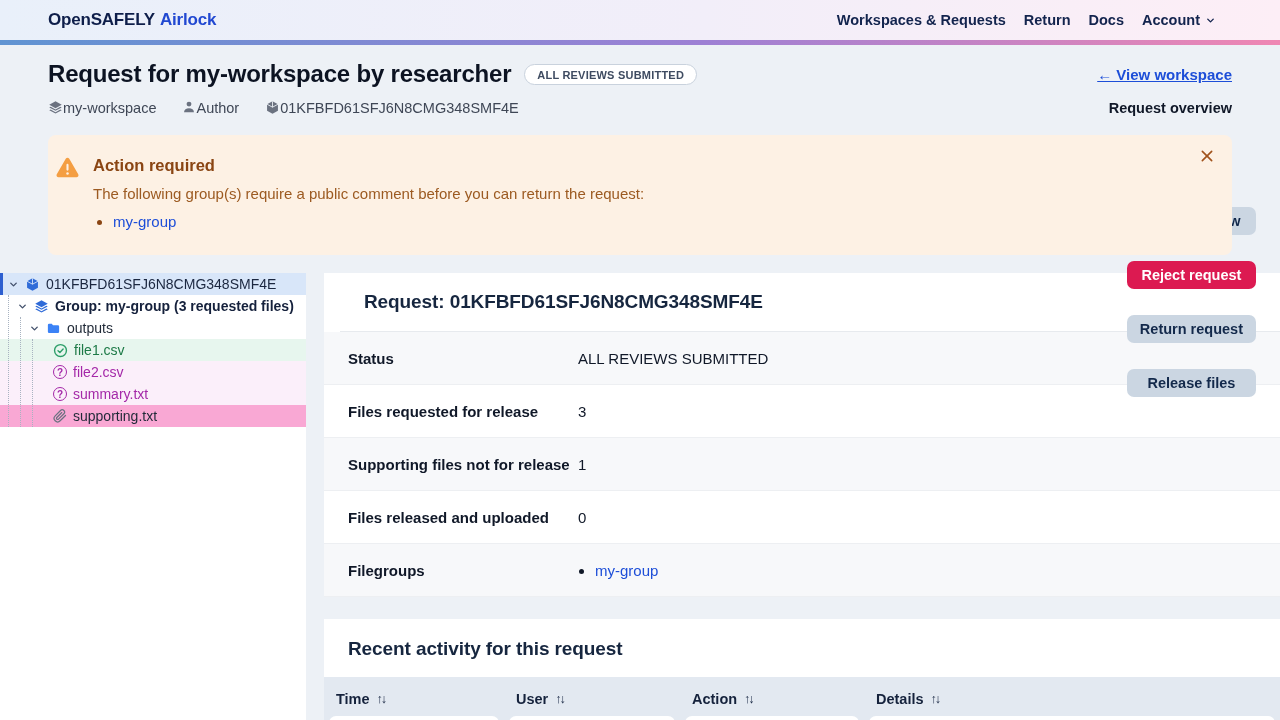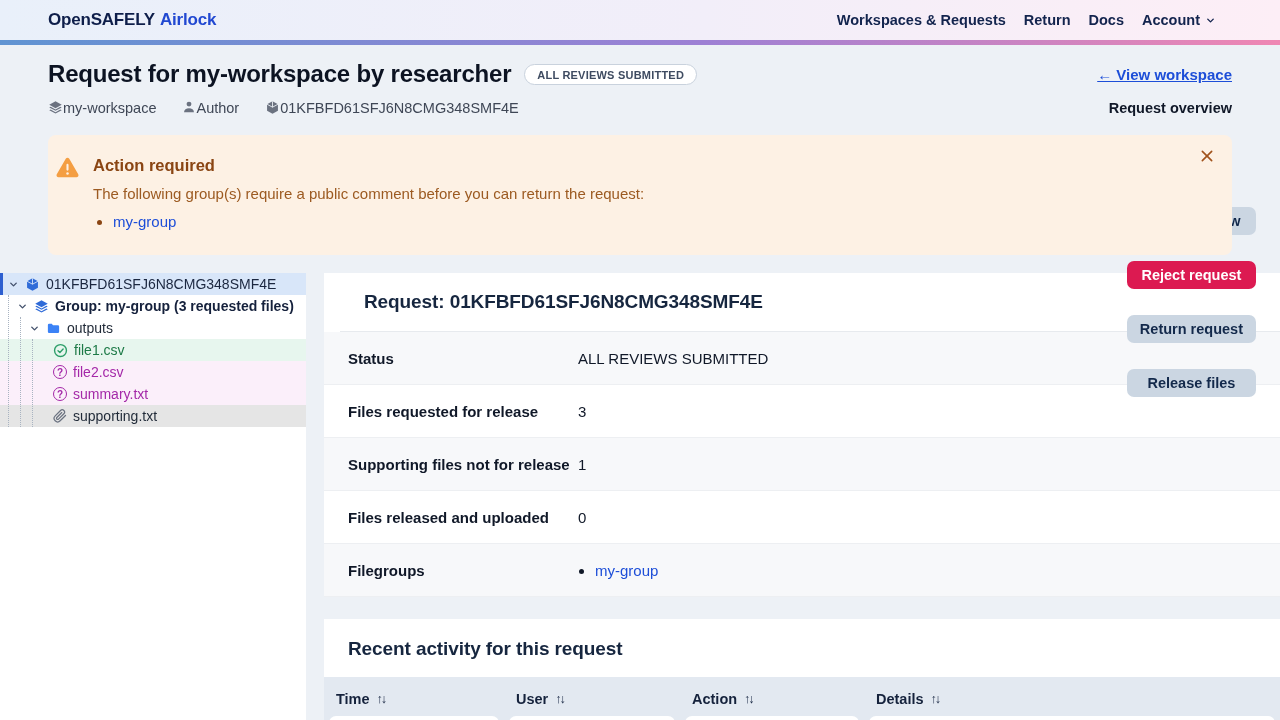--- a/index.html
+++ b/index.html
@@ -56,21 +56,21 @@
   .tree{position:relative;font-size:14px;color:#1f2937;}
   .tree-row{height:22px;display:flex;align-items:center;gap:6px;cursor:pointer;white-space:nowrap;}
   .tree-row .chev{flex:none;color:#42506b;display:inline-flex;}
   .tree-row svg{flex:none;}
   .row-request{background:var(--selected-row-bg);border-left:3px solid var(--selected-row-border);padding-left:5px;color:#1b2740;}
   .row-group{padding-left:17px;font-weight:700;color:#15213c;}
   .row-folder{padding-left:29px;}
   .row-file{padding-left:53px;}
   .row-file.approved{background:var(--approved-bg);color:var(--approved-green);}
   .row-file.undecided{background:var(--question-bg);color:var(--question-purple);}
-  .row-file.supporting{background:#e5e5e5;color:#1f2937;}
+  .row-file.supporting{background:#f9a8d4;color:#1f2937;}
   .guide{position:absolute;border-left:1px dotted #a8b3c1;width:0;z-index:2;pointer-events:none;}
   .g1{left:8px;top:22px;height:132px;}
   .g2{left:20px;top:44px;height:110px;}
   .g3{left:32px;top:66px;height:88px;}
   .q-icon{display:inline-flex;width:14px;height:14px;border:1.5px solid currentColor;border-radius:50%;
           align-items:center;justify-content:center;font-size:10px;font-weight:700;flex:none;}
 
   
   .main{flex:1;margin-left:18px;display:flex;flex-direction:column;min-width:0;}
   .card{background:#fff;}

